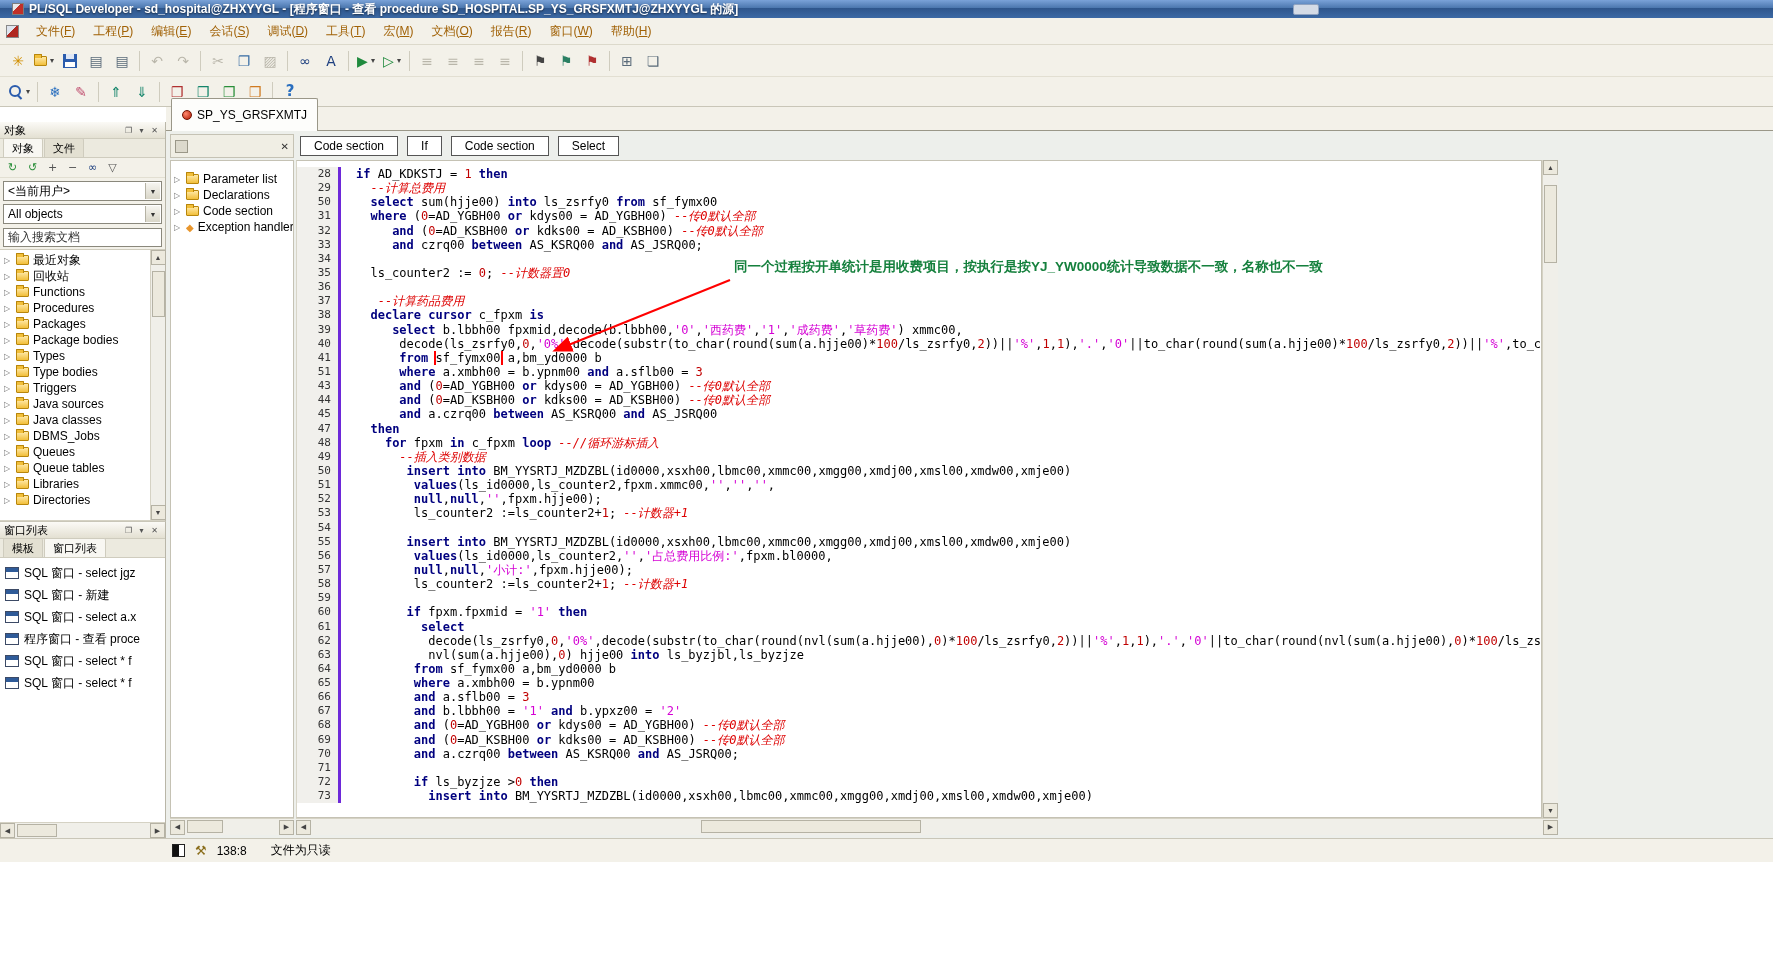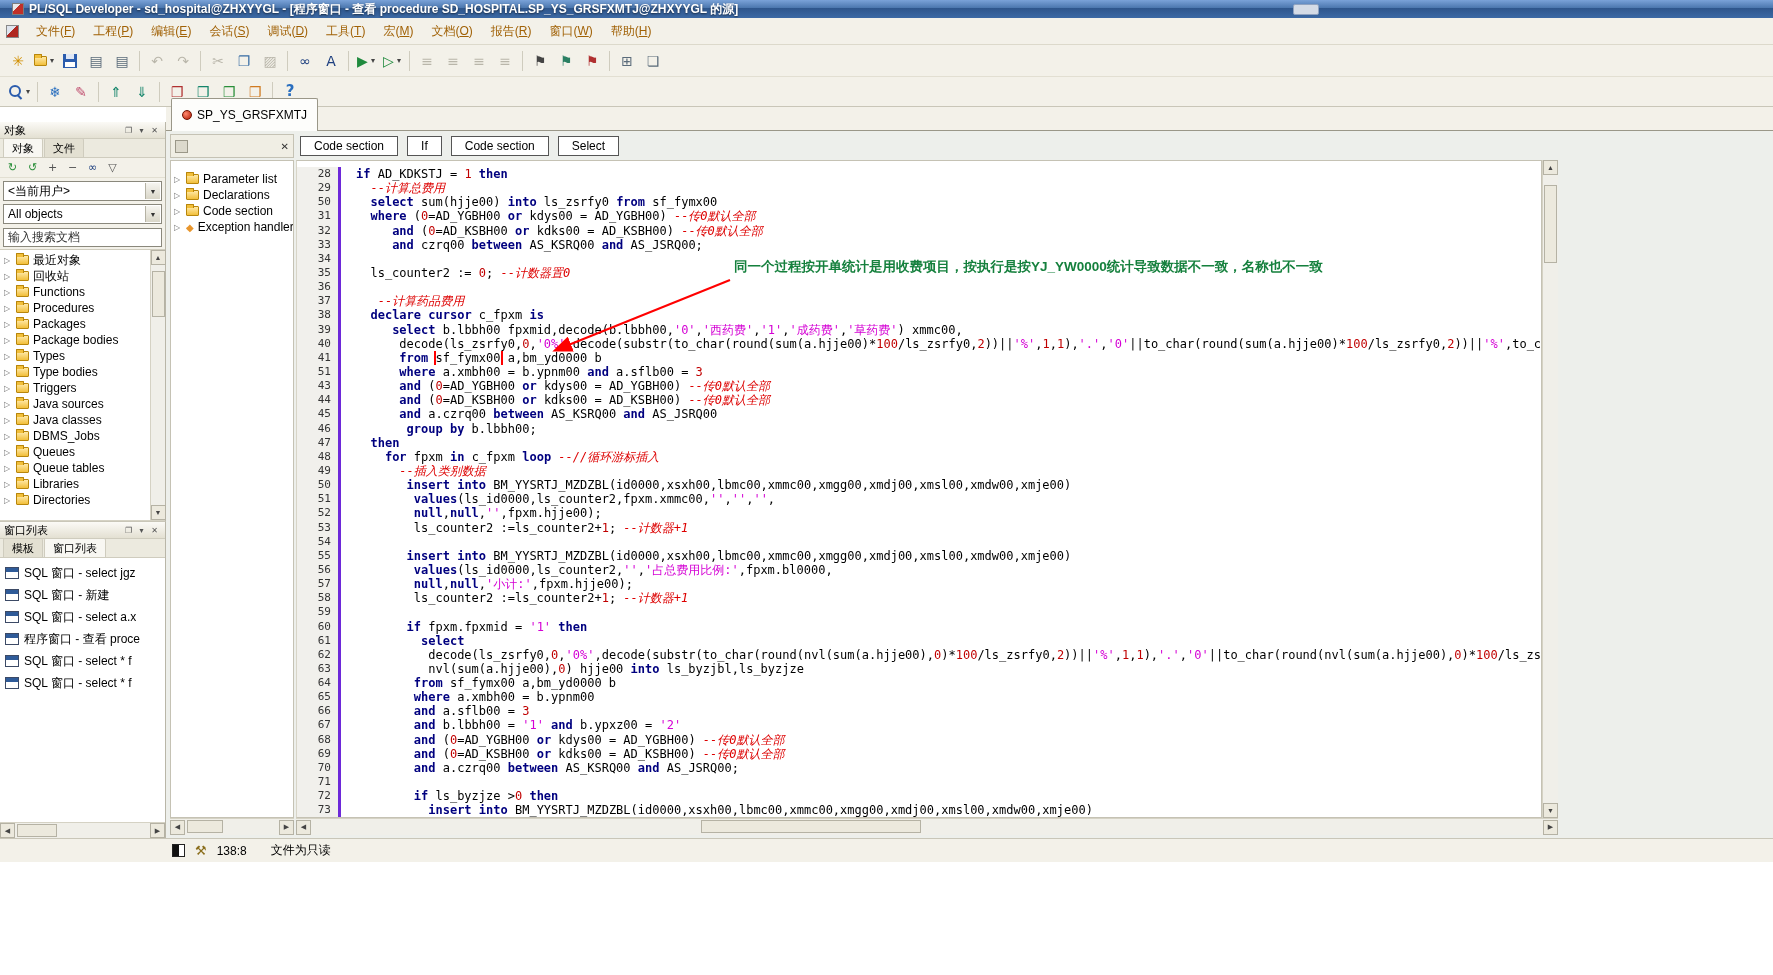--- a/index.html
+++ b/index.html
@@ -496,21 +496,20 @@
           <div class="code-row"><div class="gutter-num">36</div><div class="fold"></div><div class="code-text"></div></div>
           <div class="code-row"><div class="gutter-num">37</div><div class="fold"></div><div class="code-text">   <span class="c">--计算药品费用</span></div></div>
           <div class="code-row"><div class="gutter-num">38</div><div class="fold"></div><div class="code-text">  <span class="k">declare</span> <span class="k">cursor</span> c_fpxm <span class="k">is</span></div></div>
           <div class="code-row"><div class="gutter-num">39</div><div class="fold"></div><div class="code-text">     <span class="k">select</span> b.lbbh00 fpxmid,decode(b.lbbh00,<span class="s">'0'</span>,<span class="s">'西药费'</span>,<span class="s">'1'</span>,<span class="s">'成药费'</span>,<span class="s">'草药费'</span>) xmmc00,</div></div>
           <div class="code-row"><div class="gutter-num">40</div><div class="fold"></div><div class="code-text">      decode(ls_zsrfy0,<span class="n">0</span>,<span class="s">'0%'</span>,decode(substr(to_char(round(sum(a.hjje00)*<span class="n">100</span>/ls_zsrfy0,<span class="n">2</span>))||<span class="s">'%'</span>,<span class="n">1</span>,<span class="n">1</span>),<span class="s">'.'</span>,<span class="s">'0'</span>||to_char(round(sum(a.hjje00)*<span class="n">100</span>/ls_zsrfy0,<span class="n">2</span>))||<span class="s">'%'</span>,to_char(round(sum(a.hjje00)*/ls_zsrfy0,))||) bl0000,sum(a.hjje00) hjje00</div></div>
           <div class="code-row"><div class="gutter-num">41</div><div class="fold"></div><div class="code-text">      <span class="k">from</span> <span class="redbox">sf_fymx00</span> a,bm_yd0000 b</div></div>
           <div class="code-row"><div class="gutter-num">51</div><div class="fold"></div><div class="code-text">      <span class="k">where</span> a.xmbh00 = b.ypnm00 <span class="k">and</span> a.sflb00 = <span class="n">3</span></div></div>
           <div class="code-row"><div class="gutter-num">43</div><div class="fold"></div><div class="code-text">      <span class="k">and</span> (<span class="n">0</span>=AD_YGBH00 <span class="k">or</span> kdys00 = AD_YGBH00) <span class="c">--传0默认全部</span></div></div>
           <div class="code-row"><div class="gutter-num">44</div><div class="fold"></div><div class="code-text">      <span class="k">and</span> (<span class="n">0</span>=AD_KSBH00 <span class="k">or</span> kdks00 = AD_KSBH00) <span class="c">--传0默认全部</span></div></div>
           <div class="code-row"><div class="gutter-num">45</div><div class="fold"></div><div class="code-text">      <span class="k">and</span> a.czrq00 <span class="k">between</span> AS_KSRQ00 <span class="k">and</span> AS_JSRQ00</div></div>
-          <div class="code-row"><div class="gutter-num">46</div><div class="fold"></div><div class="code-text">       <span class="k">group</span> <span class="k">by</span> b.lbbh00;</div></div>
           <div class="code-row"><div class="gutter-num">47</div><div class="fold"></div><div class="code-text">  <span class="k">then</span></div></div>
           <div class="code-row"><div class="gutter-num">48</div><div class="fold"></div><div class="code-text">    <span class="k">for</span> fpxm <span class="k">in</span> c_fpxm <span class="k">loop</span> <span class="c">--//循环游标插入</span></div></div>
           <div class="code-row"><div class="gutter-num">49</div><div class="fold"></div><div class="code-text">      <span class="c">--插入类别数据</span></div></div>
           <div class="code-row"><div class="gutter-num">50</div><div class="fold"></div><div class="code-text">       <span class="k">insert</span> <span class="k">into</span> BM_YYSRTJ_MZDZBL(id0000,xsxh00,lbmc00,xmmc00,xmgg00,xmdj00,xmsl00,xmdw00,xmje00)</div></div>
           <div class="code-row"><div class="gutter-num">51</div><div class="fold"></div><div class="code-text">        <span class="k">values</span>(ls_id0000,ls_counter2,fpxm.xmmc00,<span class="s">''</span>,<span class="s">''</span>,<span class="s">''</span>,</div></div>
           <div class="code-row"><div class="gutter-num">52</div><div class="fold"></div><div class="code-text">        <span class="k">null</span>,<span class="k">null</span>,<span class="s">''</span>,fpxm.hjje00);</div></div>
           <div class="code-row"><div class="gutter-num">53</div><div class="fold"></div><div class="code-text">        ls_counter2 :=ls_counter2+<span class="n">1</span>; <span class="c">--计数器+1</span></div></div>
           <div class="code-row"><div class="gutter-num">54</div><div class="fold"></div><div class="code-text"></div></div>
           <div class="code-row"><div class="gutter-num">55</div><div class="fold"></div><div class="code-text">       <span class="k">insert</span> <span class="k">into</span> BM_YYSRTJ_MZDZBL(id0000,xsxh00,lbmc00,xmmc00,xmgg00,xmdj00,xmsl00,xmdw00,xmje00)</div></div>
           <div class="code-row"><div class="gutter-num">56</div><div class="fold"></div><div class="code-text">        <span class="k">values</span>(ls_id0000,ls_counter2,<span class="s">''</span>,<span class="s">'占总费用比例:'</span>,fpxm.bl0000,</div></div>

